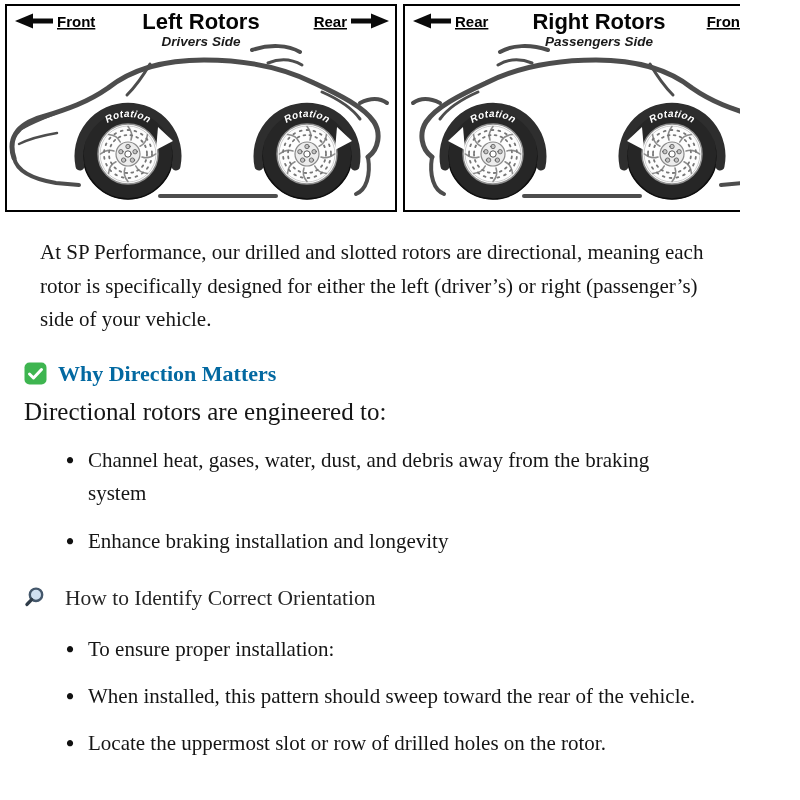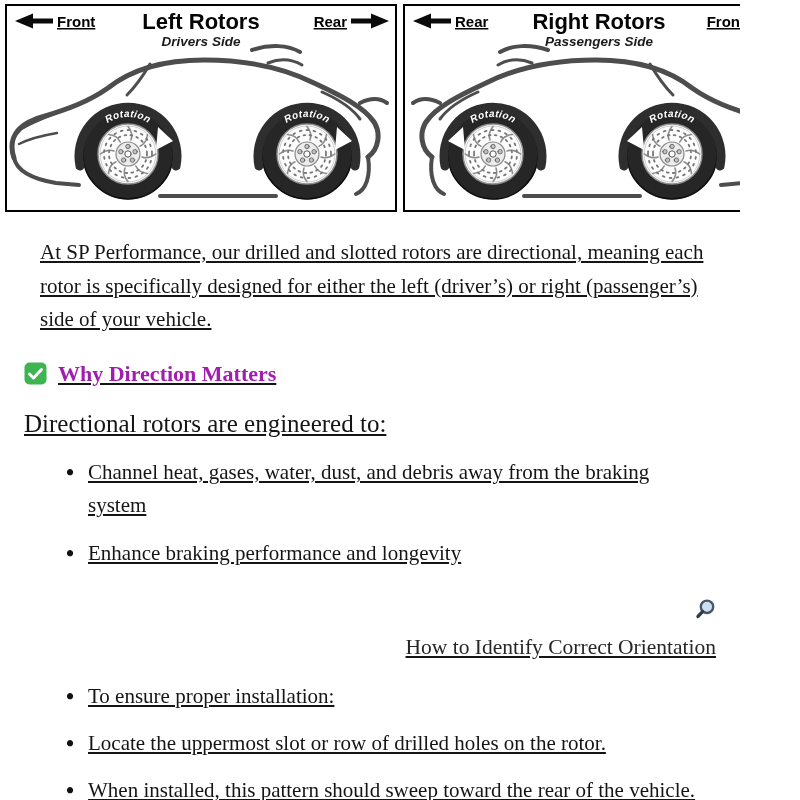--- a/index.html
+++ b/index.html
@@ -1,42 +1,42 @@
 <!DOCTYPE html>
 <html><head>
 <meta charset="utf-8">
 <style>
   html,body { margin:0; padding:0; background:#ffffff; }
   .page { width:740px; height:800px; background:#fff; overflow:hidden; position:relative;
-          font-family:"Liberation Serif", serif; color:#151515;text-decoration:underline; }
+          font-family:"Liberation Serif", serif; color:#151515; }
 
   
   .diagram { display:block; }
   .panel { fill:#ffffff; stroke:#000000; stroke-width:2; }
   .dir-label { font-family:"Liberation Sans", sans-serif; font-size:15px; font-weight:bold;
                fill:#000; text-decoration:underline; }
   .panel-title { font-family:"Liberation Sans", sans-serif; font-size:22px; font-weight:bold; fill:#050505; }
   .panel-subtitle { font-family:"Liberation Sans", sans-serif; font-size:13.5px; font-weight:bold;
                     font-style:italic; fill:#1a1a1a; }
   .arrow-shape { fill:#0a0a0a; }
 
   
   .article { padding:8px 24px 0 24px; }
   .intro { font-size:21px; line-height:1.6; margin:12px 0 22px 16px; max-width:675px; }
   .sec-heading { display:flex; align-items:center; gap:11px; font-size:22px; font-weight:bold;
-                 color:#a21caf; margin:24px 0 18px 0; }
+                 color:#0369a1; margin:24px 0 6px 0; }
   .sec-heading .hicon { flex:0 0 auto; display:inline-flex; }
   .lead { font-size:25px; line-height:1.5; margin:0 0 12px 0; }
   ul.bullets { list-style:none; margin:4px 0 22px 0; padding:0 0 0 40px; }
   ul.bullets li { position:relative; font-size:21px; line-height:1.58; padding-left:24px;
                   margin:14px 0; max-width:615px; }
   ul.bullets li::before { content:"\2022"; position:absolute; left:2px; top:-1px;
                           font-size:23px; font-weight:bold; color:#111; }
-  .sec2-heading { display:flex; align-items:flex-end; gap:10px; font-size:21.5px; font-weight:normal;
-                  color:#262626; margin:28px 0 20px 0;flex-direction:column; }
+  .sec2-heading { display:flex; align-items:flex-start; gap:20px; font-size:21.5px; font-weight:normal;
+                  color:#262626; margin:28px 0 20px 0; }
 </style>
 </head>
 <body>
 
 <div class="page">
 
   <svg class="diagram" width="800" height="216" viewBox="0 0 800 216" xmlns="http://www.w3.org/2000/svg" xmlns:xlink="http://www.w3.org/1999/xlink">
     <defs>
 
       <g id="rotor">
@@ -143,33 +143,33 @@
           <polyline points="5.5,12 9.5,16 17.5,7.5" fill="none" stroke="#ffffff" stroke-width="3" stroke-linecap="round" stroke-linejoin="round"></polyline>
         </svg>
       </span>
       <span>Why Direction Matters</span>
     </div>
 
     <p class="lead">Directional rotors are engineered to:</p>
 
     <ul class="bullets">
       <li>Channel heat, gases, water, dust, and debris away from the braking system</li>
-      <li>Enhance braking performance and longevity</li>
+      <li>Enhance braking installation and longevity</li>
     </ul>
 
     <div class="sec2-heading">
       <span class="hicon">
         <svg width="21" height="21" viewBox="0 0 21 21">
           <circle cx="12" cy="8.8" r="6.2" fill="#cfdff0" stroke="#44576b" stroke-width="2.4"></circle>
           <line x1="7.6" y1="13.6" x2="3" y2="18.4" stroke="#2f3c49" stroke-width="3.4" stroke-linecap="round"></line>
         </svg>
       </span>
       <span>How to Identify Correct Orientation</span>
     </div>
 
     <ul class="bullets">
       <li>To ensure proper installation:</li>
+      <li>When installed, this pattern should sweep toward the rear of the vehicle.</li>
       <li>Locate the uppermost slot or row of drilled holes on the rotor.</li>
-      <li>When installed, this pattern should sweep toward the rear of the vehicle.</li>
     </ul>
 
   </div>
 </div>
 
 </body></html>

